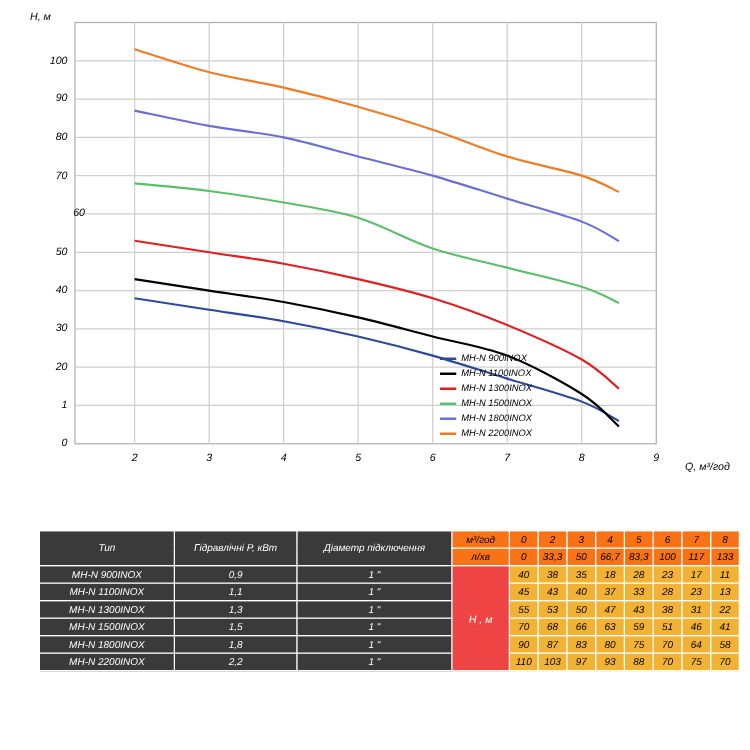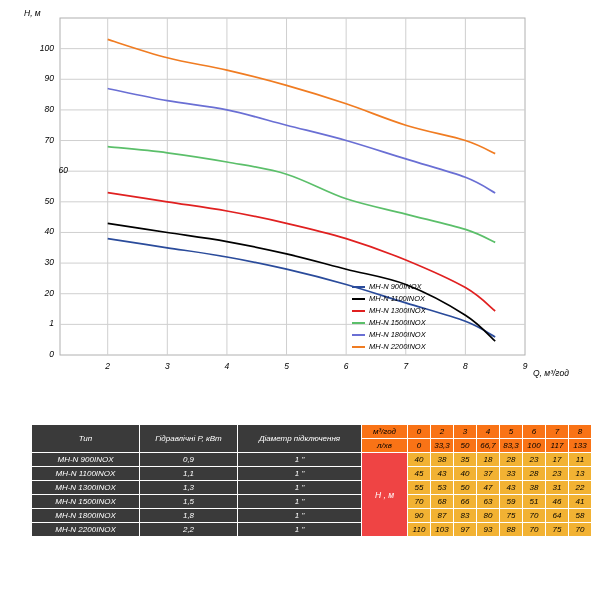--- a/index.html
+++ b/index.html
@@ -35,21 +35,21 @@
     left: 0;
     top: 0;
   }
   .axis-title {
     position: absolute;
     font-size: 8.5px;
     color: #000;
     white-space: nowrap;
   }
   #y-axis-title { left: 24px; top: 8px; }
-  #x-axis-title { left: 533px; top: 368px; }
+  #x-axis-title { left: 548px; top: 368px; }
 
   .tick-label {
     position: absolute;
     font-size: 8.5px;
     color: #000;
     text-align: right;
     white-space: nowrap;
   }
   .x-tick-label {
     position: absolute;

